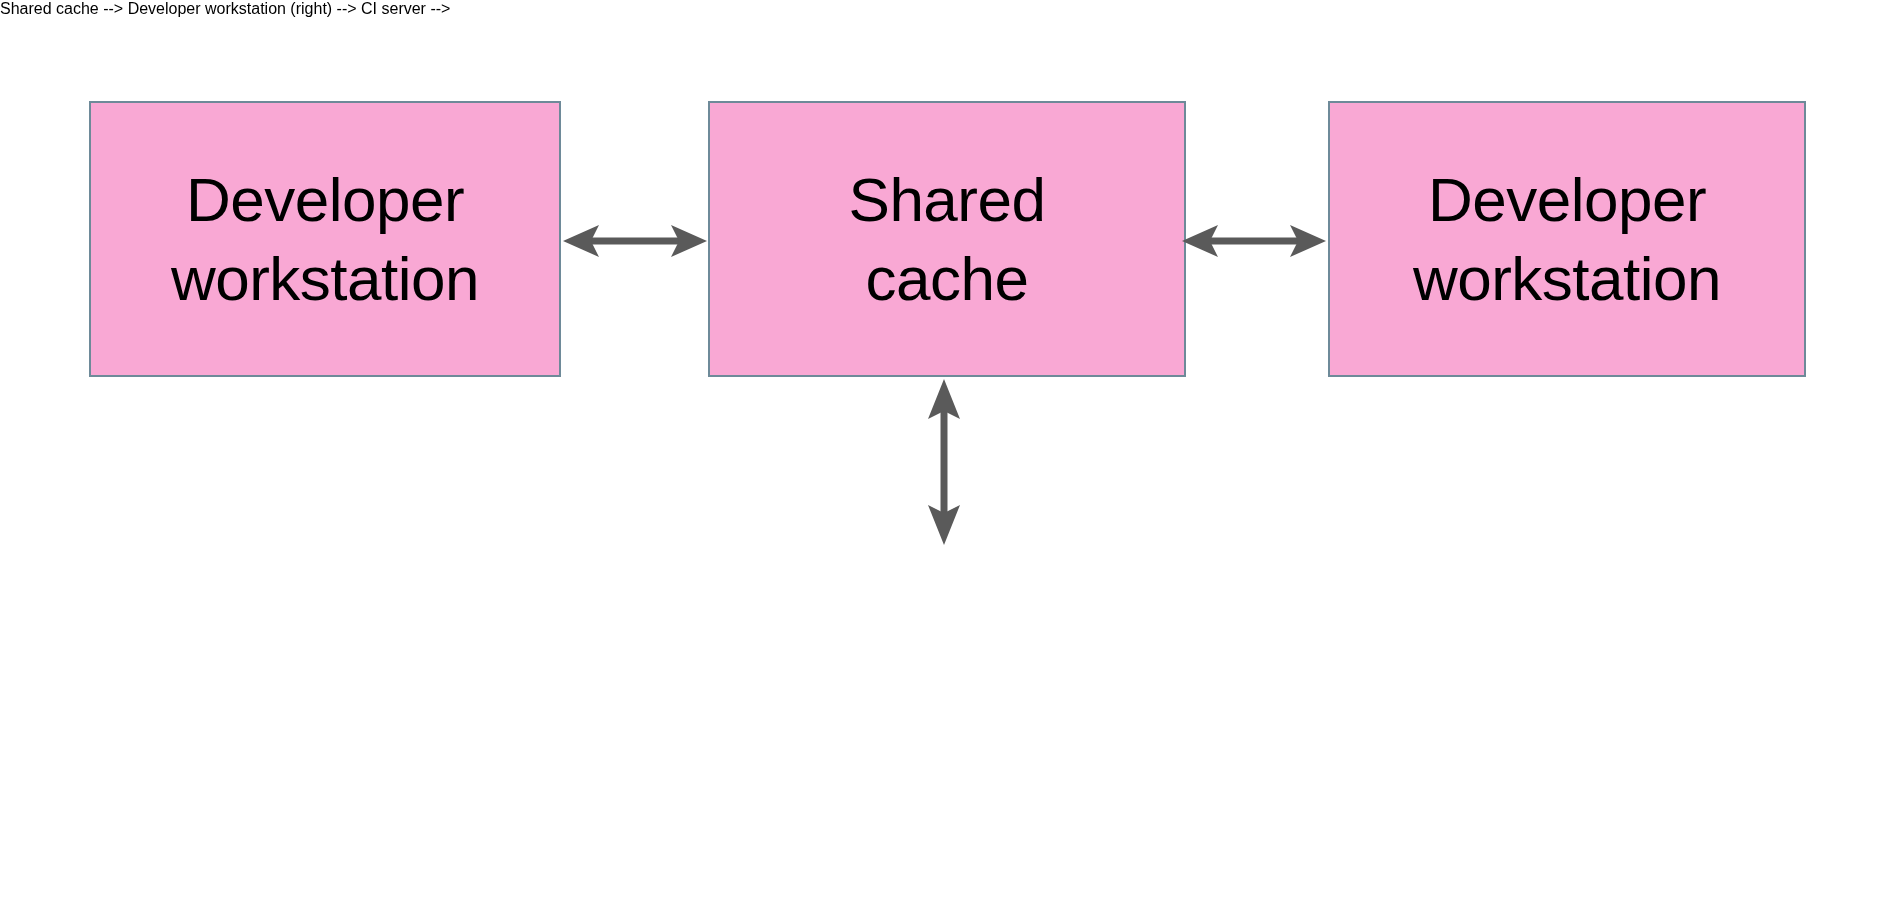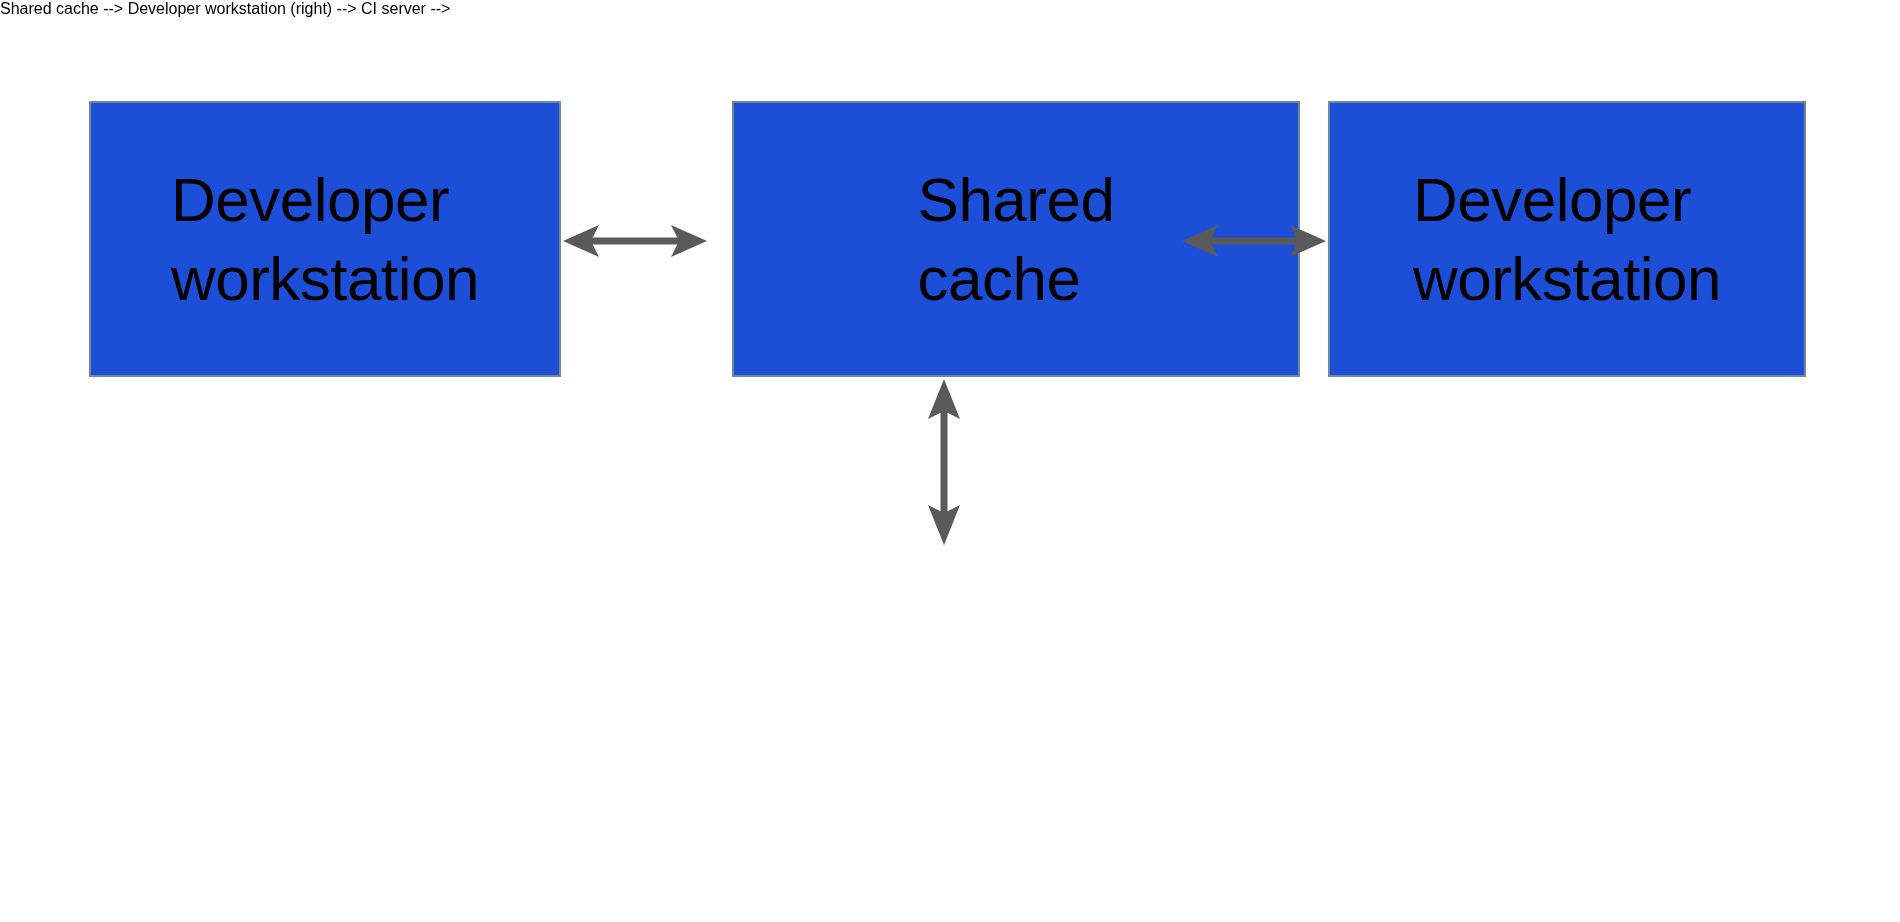--- a/index.html
+++ b/index.html
@@ -16,38 +16,38 @@
   }
   #canvas {
     position: relative;
     width: 1900px;
     height: 922px;
     background: #ffffff;
   }
   .node {
     position: absolute;
     box-sizing: border-box;
-    background: #1d4ed8;
+    background: #f9a8d4;
     border: 2px solid #6e8a99;
     display: flex;
     align-items: center;
     justify-content: center;
-    text-align: left;
+    text-align: center;
     color: #000000;
     font-family: "Liberation Sans", sans-serif;
     font-size: 62px;
     font-weight: 400;
     line-height: 1.28;
     letter-spacing: -0.5px;
     white-space: pre-line;
     padding: 0 10px;
   }
   
   #node-dev-left   { left: 89px;   top: 101px; width: 472px; height: 276px; }
-  #node-shared     { left: 708px;  top: 101px; width: 568px; height: 276px; margin-left: 24px; }
+  #node-shared     { left: 708px;  top: 101px; width: 478px; height: 276px; }
   #node-dev-right  { left: 1328px; top: 101px; width: 478px; height: 276px; }
   #node-ci         { left: 708px;  top: 546px; width: 476px; height: 292px; }
 
   
   .connector {
     position: absolute;
     overflow: visible;
   }
   #edge-left-shared   { left: 559px;  top: 211px; width: 152px; height: 60px; }
   #edge-shared-right  { left: 1178px; top: 211px; width: 152px; height: 60px; }

